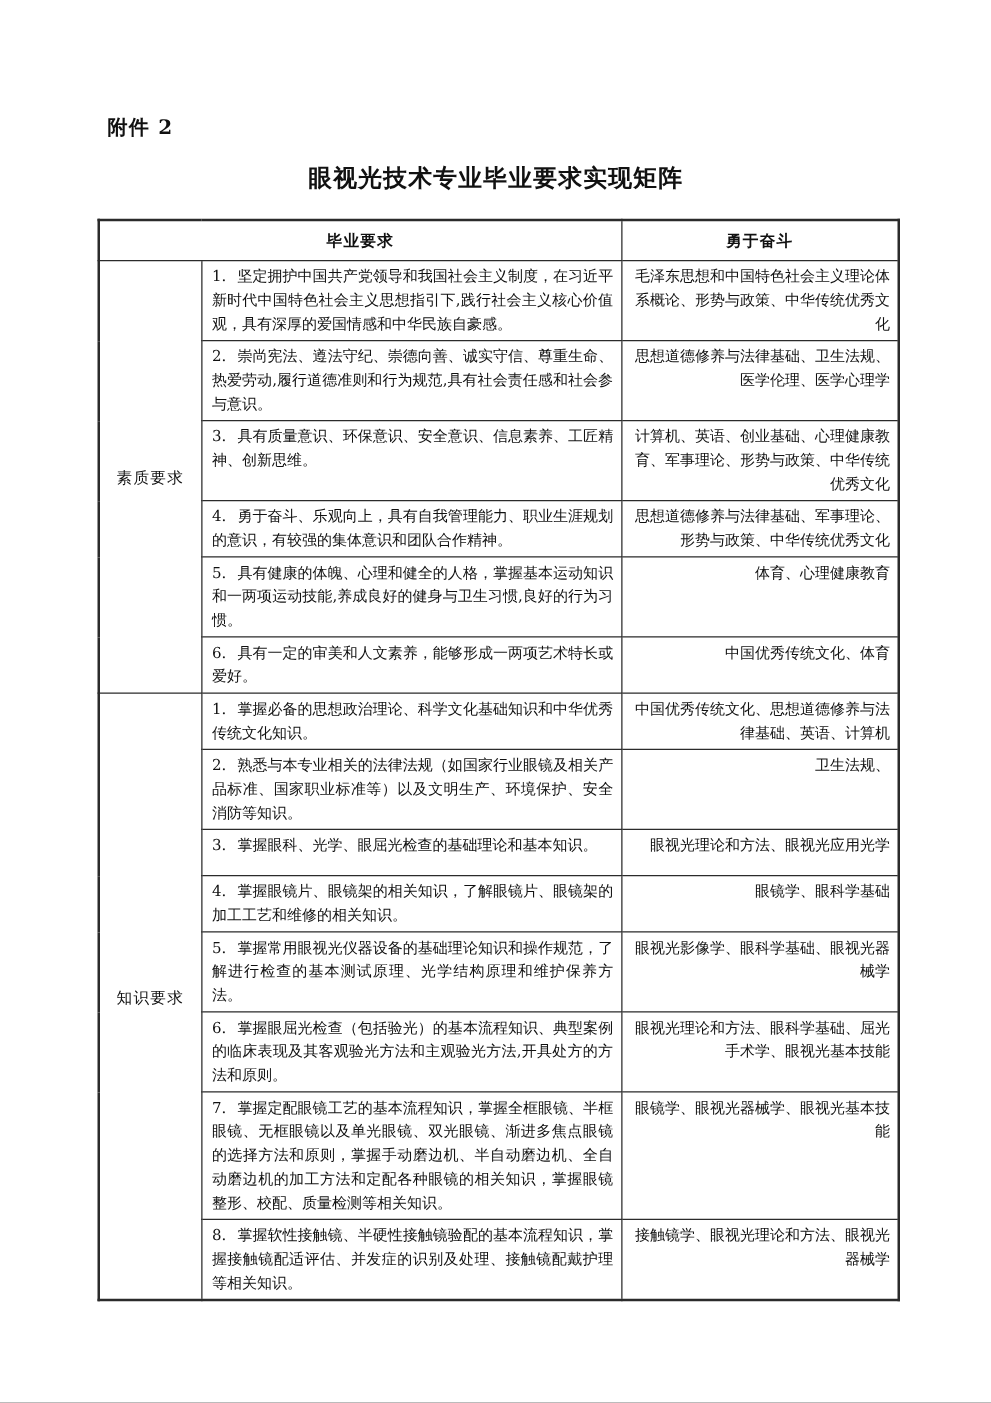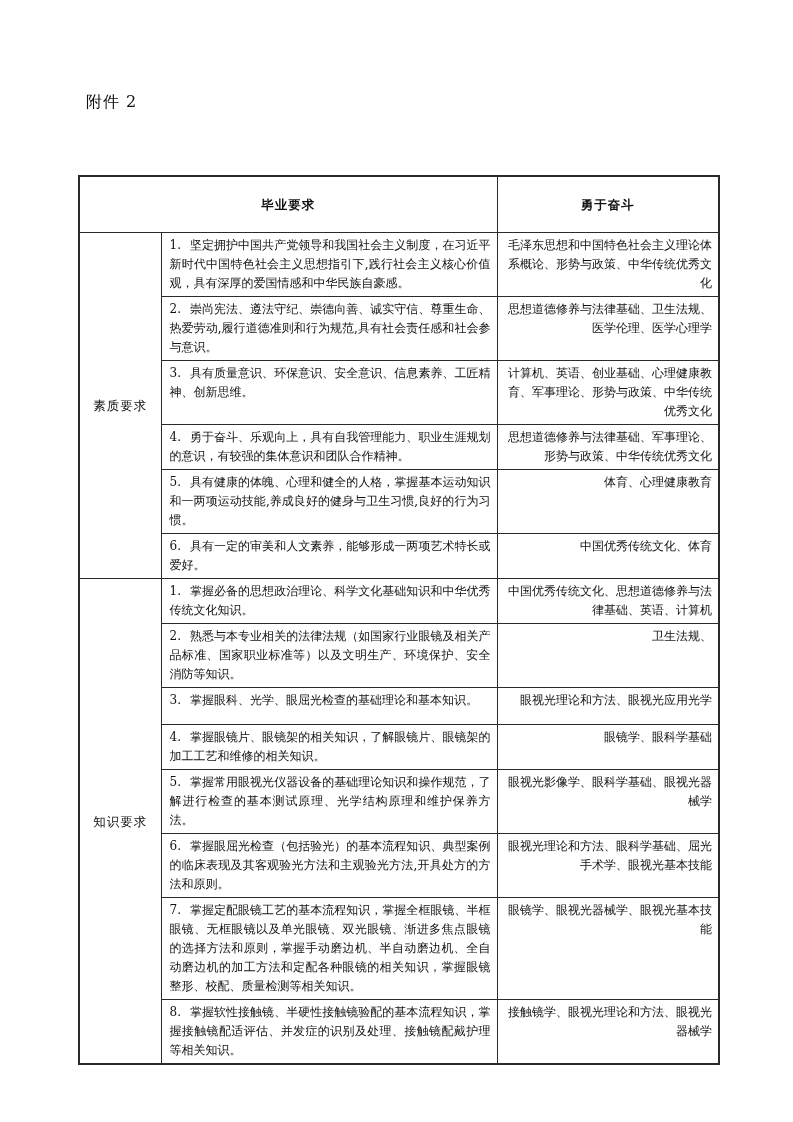--- a/index.html
+++ b/index.html
@@ -11,21 +11,21 @@
     background: #ffffff;
     font-family: "DejaVu Serif", "Liberation Serif", serif;
     color: #111111;
     overflow: hidden;
   }
   .attachment {
     position: absolute;
     left: 86px;
     top: 92px;
     font-size: 16px;
-    font-weight: normal;
+    font-weight: bold;
     letter-spacing: 1px;
   }
   .doc-title {
     position: absolute;
     left: 0;
     right: 0;
     top: 130px;
     text-align: center;
     font-size: 19px;
     font-weight: bold;
@@ -45,21 +45,21 @@
     border: 1px solid #2b2b2b;
   }
   table.matrix { border-width: 2px; }
   th.hdr {
     height: 31px;
     font-size: 12.5px;
     font-weight: bold;
     text-align: center;
     vertical-align: middle;
     letter-spacing: 1px;
-    padding: 12px;
+    padding: 0;
   }
   td.group-cell {
     text-align: center;
     vertical-align: middle;
     font-size: 12.5px;
     letter-spacing: 1px;
     padding: 13px;
   }
   td.req-cell {
     vertical-align: top;
@@ -82,20 +82,21 @@
     font-size: 12.5px;
   }
 </style>
 </head>
 <body>
 
 <div class="page">
 
   <div class="attachment">附件 2</div>
 
+  <div class="doc-title">眼视光技术专业毕业要求实现矩阵</div>
 
   <table class="matrix">
     <colgroup>
       <col style="width:82px">
       <col style="width:336px">
       <col style="width:222px">
     </colgroup>
     <thead>
       <tr>
         <th class="hdr" colspan="2">毕业要求</th>

